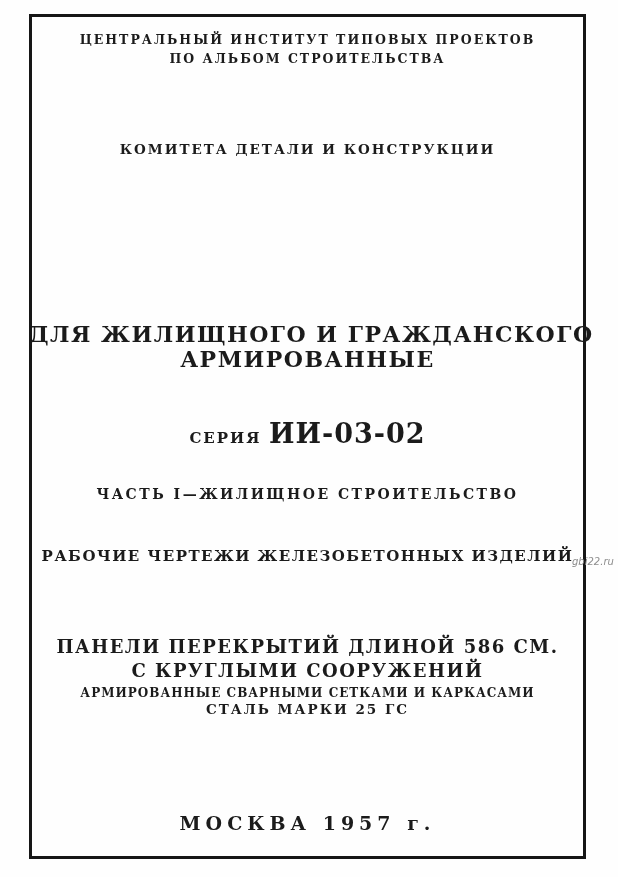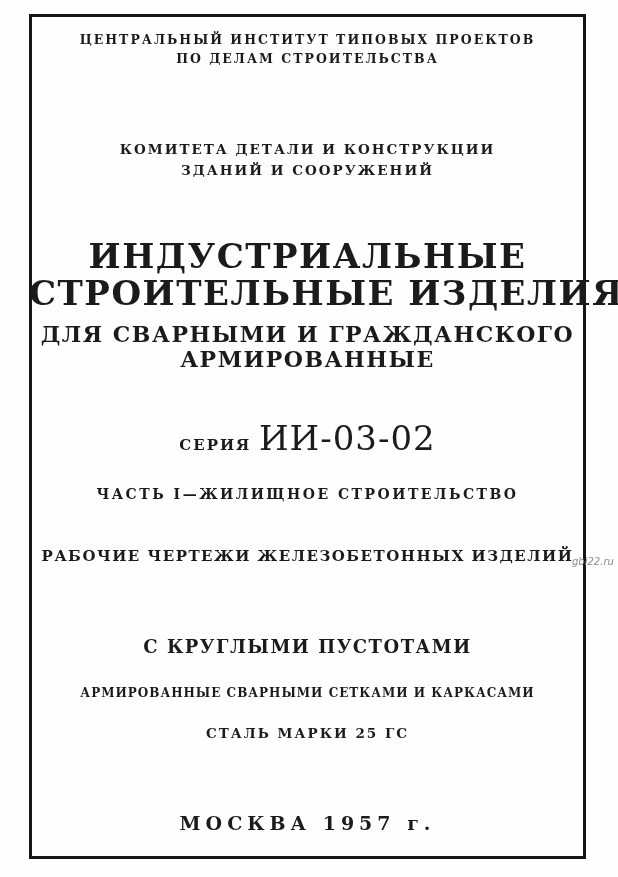--- a/index.html
+++ b/index.html
@@ -26,27 +26,27 @@
     text-align: center;
     font-weight: bold;
     white-space: nowrap;
   }
   .org        { top: 31px;  font-size: 12.5px; letter-spacing: 2px;   line-height: 18.5px; }
   .tdk        { top: 139px; font-size: 13.5px; letter-spacing: 2px;   line-height: 21px; }
   .title      { top: 238px; font-size: 34px;   letter-spacing: 1.5px; line-height: 37px; }
   .subtitle   { top: 322px; font-size: 22px;   letter-spacing: 1.5px; line-height: 25px; }
   .series     { top: 418px; }
   .series-label { font-size: 15px; letter-spacing: 2px; font-weight: bold; vertical-align: baseline; text-align: center; }
-  .series-code  { font-size: 34px; letter-spacing: 1px; font-weight: normal; margin-left: 2px; vertical-align: baseline; }
+  .series-code  { font-size: 27px; letter-spacing: 1px; font-weight: bold; margin-left: 2px; vertical-align: baseline; }
   .part       { top: 486px; font-size: 14px;   letter-spacing: 2.5px; }
   .drawings   { top: 547px; font-size: 15px;   letter-spacing: 1.5px; }
   .album      { top: 590px; font-size: 24px;   letter-spacing: 3px; }
   .prod12     { top: 635px; font-size: 18px;   letter-spacing: 1.5px; line-height: 24px; }
   .prod3      { top: 686px; font-size: 12px;   letter-spacing: 1px; }
-  .prod4      { top: 701px; font-size: 13.5px; letter-spacing: 2px; margin-top: 24px; }
+  .prod4      { top: 701px; font-size: 13.5px; letter-spacing: 2px; }
   .imprint    { top: 812px; font-size: 19px;   letter-spacing: 5px; }
   .watermark {
     position: absolute;
     left: 572px; top: 556px;
     font-family: "DejaVu Sans", "Liberation Sans", sans-serif;
     font-size: 10px;
     font-weight: normal;
     color: #8e8e8e;
     letter-spacing: 0;
     white-space: nowrap;
@@ -56,50 +56,46 @@
 </style>
 </head>
 <body>
 
 <div class="page">
 
   <div class="frame"></div>
 
   <div class="tb org">
     <div>ЦЕНТРАЛЬНЫЙ ИНСТИТУТ ТИПОВЫХ ПРОЕКТОВ</div>
-    <div>ПО ДЕЛАМ СТРОИТЕЛЬСТВА</div>
+    <div>ПО АЛЬБОМ СТРОИТЕЛЬСТВА</div>
   </div>
 
   <div class="tb tdk">
     <div>КОМИТЕТА ДЕТАЛИ И КОНСТРУКЦИИ</div>
-    <div>ЗДАНИЙ И СООРУЖЕНИЙ</div>
   </div>
 
-  <div class="tb title">
-    <div>ИНДУСТРИАЛЬНЫЕ</div>
-    <div>СТРОИТЕЛЬНЫЕ ИЗДЕЛИЯ</div>
-  </div>
 
   <div class="tb subtitle">
-    <div>ДЛЯ СВАРНЫМИ И ГРАЖДАНСКОГО</div>
+    <div>ДЛЯ ЖИЛИЩНОГО И ГРАЖДАНСКОГО</div>
     <div>АРМИРОВАННЫЕ</div>
   </div>
 
   <div class="tb series">
     <span class="series-label">СЕРИЯ</span>
     <span class="series-code">ИИ-03-02</span>
   </div>
 
   <div class="tb part">ЧАСТЬ I—ЖИЛИЩНОЕ СТРОИТЕЛЬСТВО</div>
 
   <div class="tb drawings">РАБОЧИЕ ЧЕРТЕЖИ ЖЕЛЕЗОБЕТОННЫХ ИЗДЕЛИЙ</div>
 
 
   <div class="tb prod12">
-    <div>С КРУГЛЫМИ ПУСТОТАМИ</div>
+    <div>ПАНЕЛИ ПЕРЕКРЫТИЙ ДЛИНОЙ 586 СМ.</div>
+    <div>С КРУГЛЫМИ СООРУЖЕНИЙ</div>
   </div>
   <div class="tb prod3">АРМИРОВАННЫЕ СВАРНЫМИ СЕТКАМИ И КАРКАСАМИ</div>
   <div class="tb prod4">СТАЛЬ МАРКИ 25 ГС</div>
 
   <div class="tb imprint">МОСКВА 1957 г.</div>
 
   <div class="watermark">gbi22.ru</div>
 
 </div>
 

